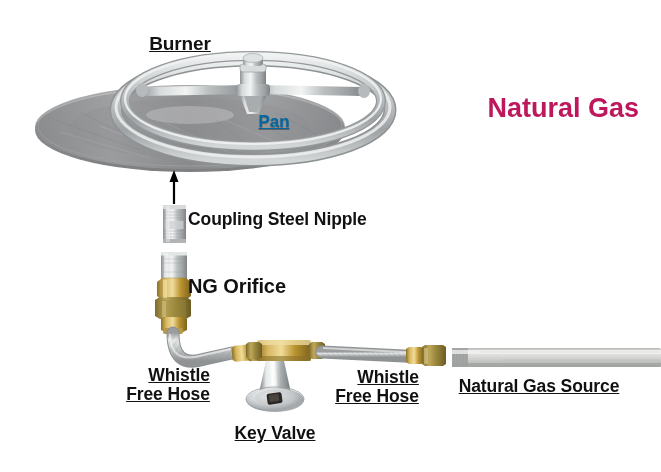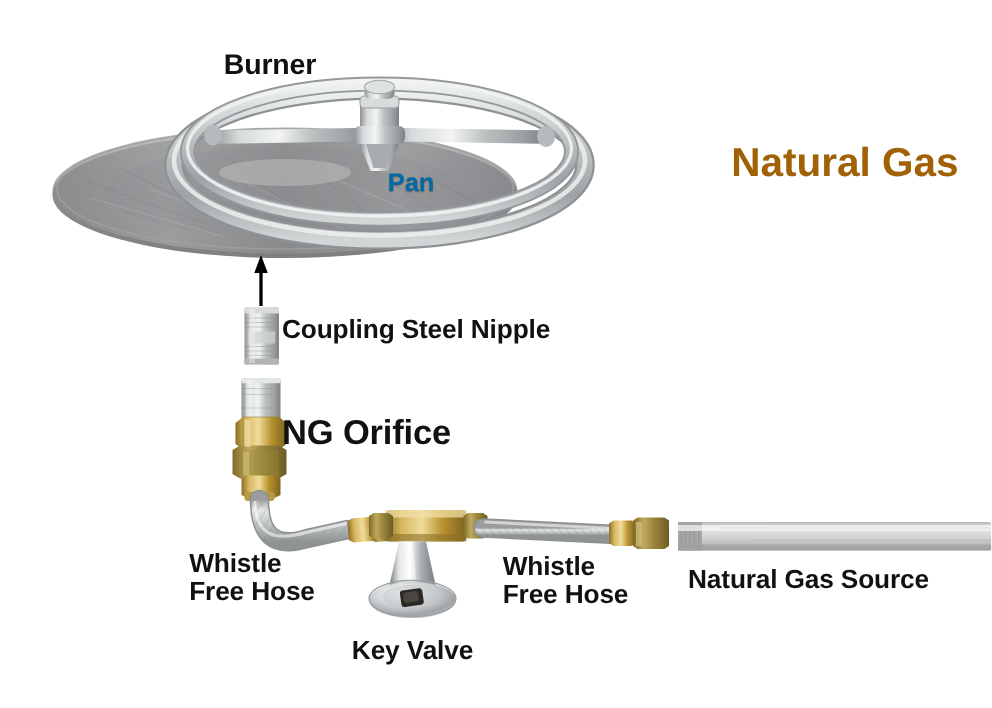--- a/index.html
+++ b/index.html
@@ -23,38 +23,38 @@
   }
   .lbl {
     position: absolute;
     font-family: "Liberation Sans", sans-serif;
     font-weight: bold;
     color: #111111;
     white-space: pre;
     line-height: 1.06;
     letter-spacing: -0.1px;
   }
-  .lbl.center { transform: translateX(-50%); text-align: left; }
+  .lbl.center { transform: translateX(-50%); text-align: right; text-decoration: underline; }
   #title {
     position: absolute;
     right: 22px;
     top: 26px;
     font-family: "Liberation Sans", sans-serif;
     font-weight: bold;
     font-size: 27px;
-    color: #a16207;
+    color: #be185d;
     line-height: 1.22;
     white-space: pre;
   }
   #title .t-line { display: block; }
   #lbl-burner   { left: 180px; top: 34px;  font-size: 19px; }
   #lbl-pan      { left: 274px; top: 113px; font-size: 17px; color: #0369a1; text-shadow: 0 1px 1px rgba(40,40,40,.45); }
   #lbl-nipple   { left: 188px; top: 210px; font-size: 17.5px; }
   #lbl-coupling { left: 188px; top: 248px; font-size: 17.5px; }
-  #lbl-orifice  { left: 188px; top: 276px; font-size: 23px; }
+  #lbl-orifice  { left: 188px; top: 276px; font-size: 20px; }
   #lbl-hose-l   { left: 168px; top: 366px; font-size: 17.5px; }
   #lbl-hose-r   { left: 377px; top: 368px; font-size: 17.5px; }
   #lbl-keyvalve { left: 275px; top: 424px; font-size: 17.5px; }
   #lbl-source   { left: 539px; top: 377px; font-size: 17.5px; }
 </style>
 </head>
 <body>
 
 <div id="stage">
 

